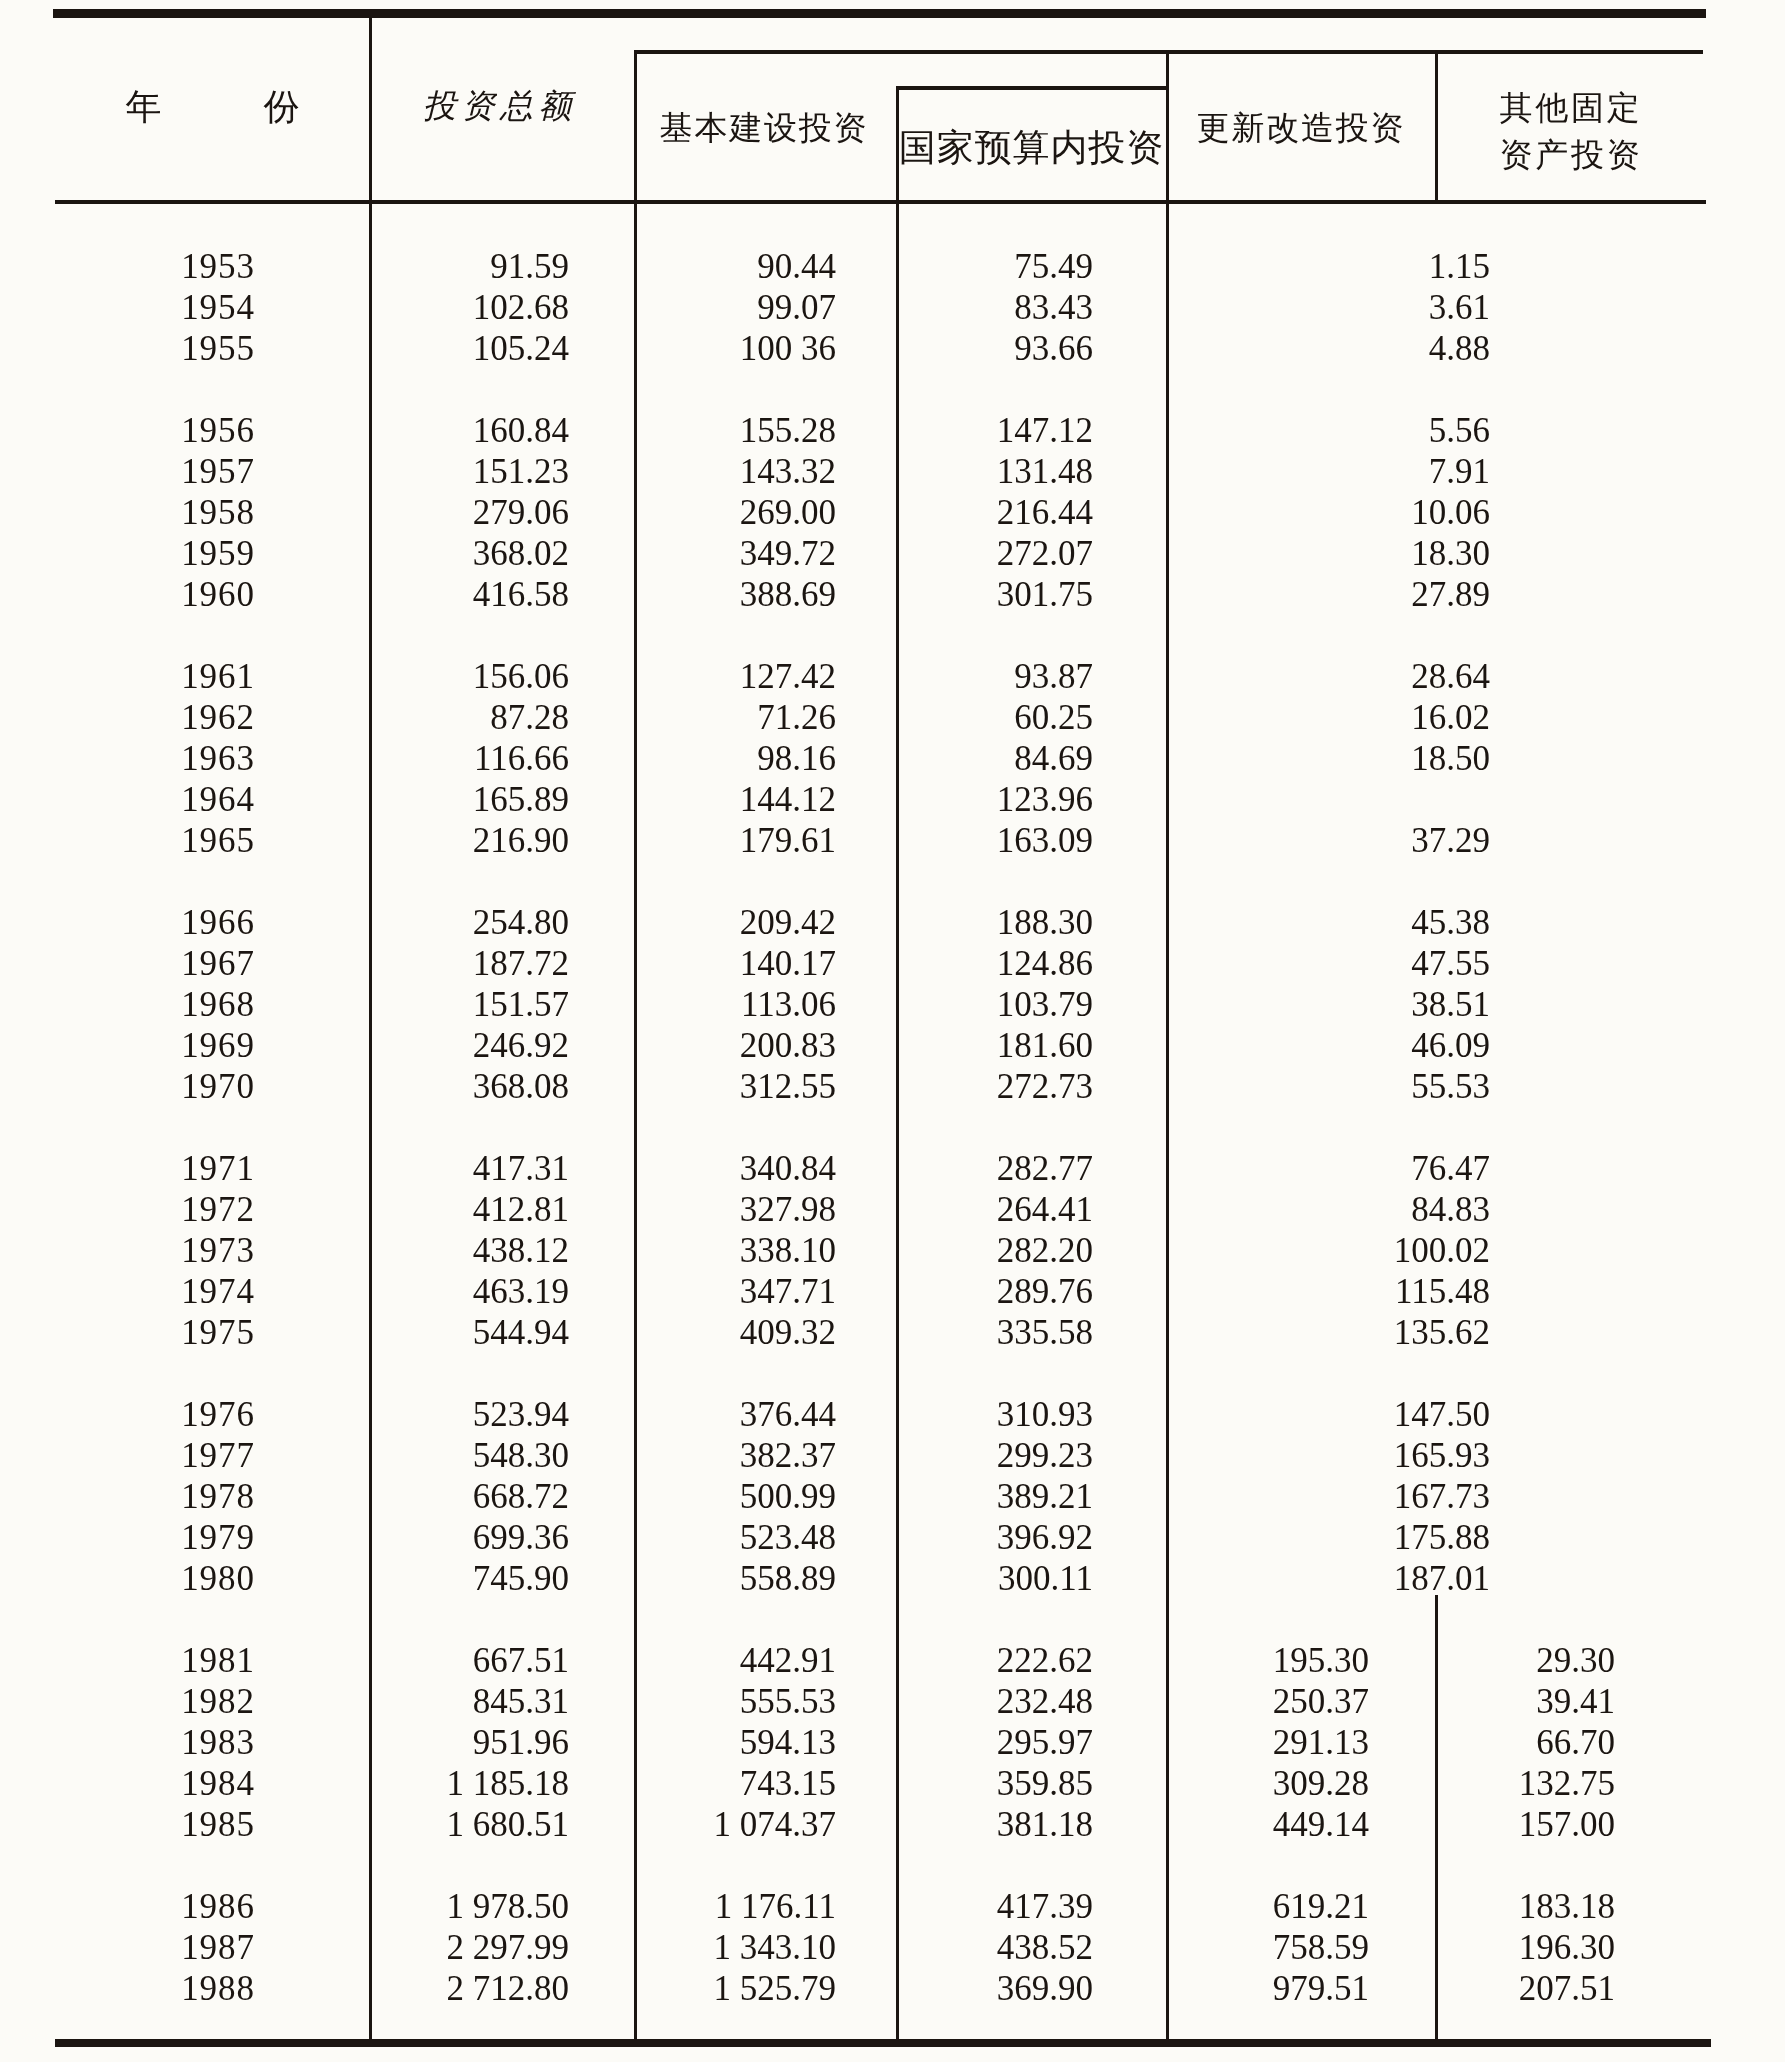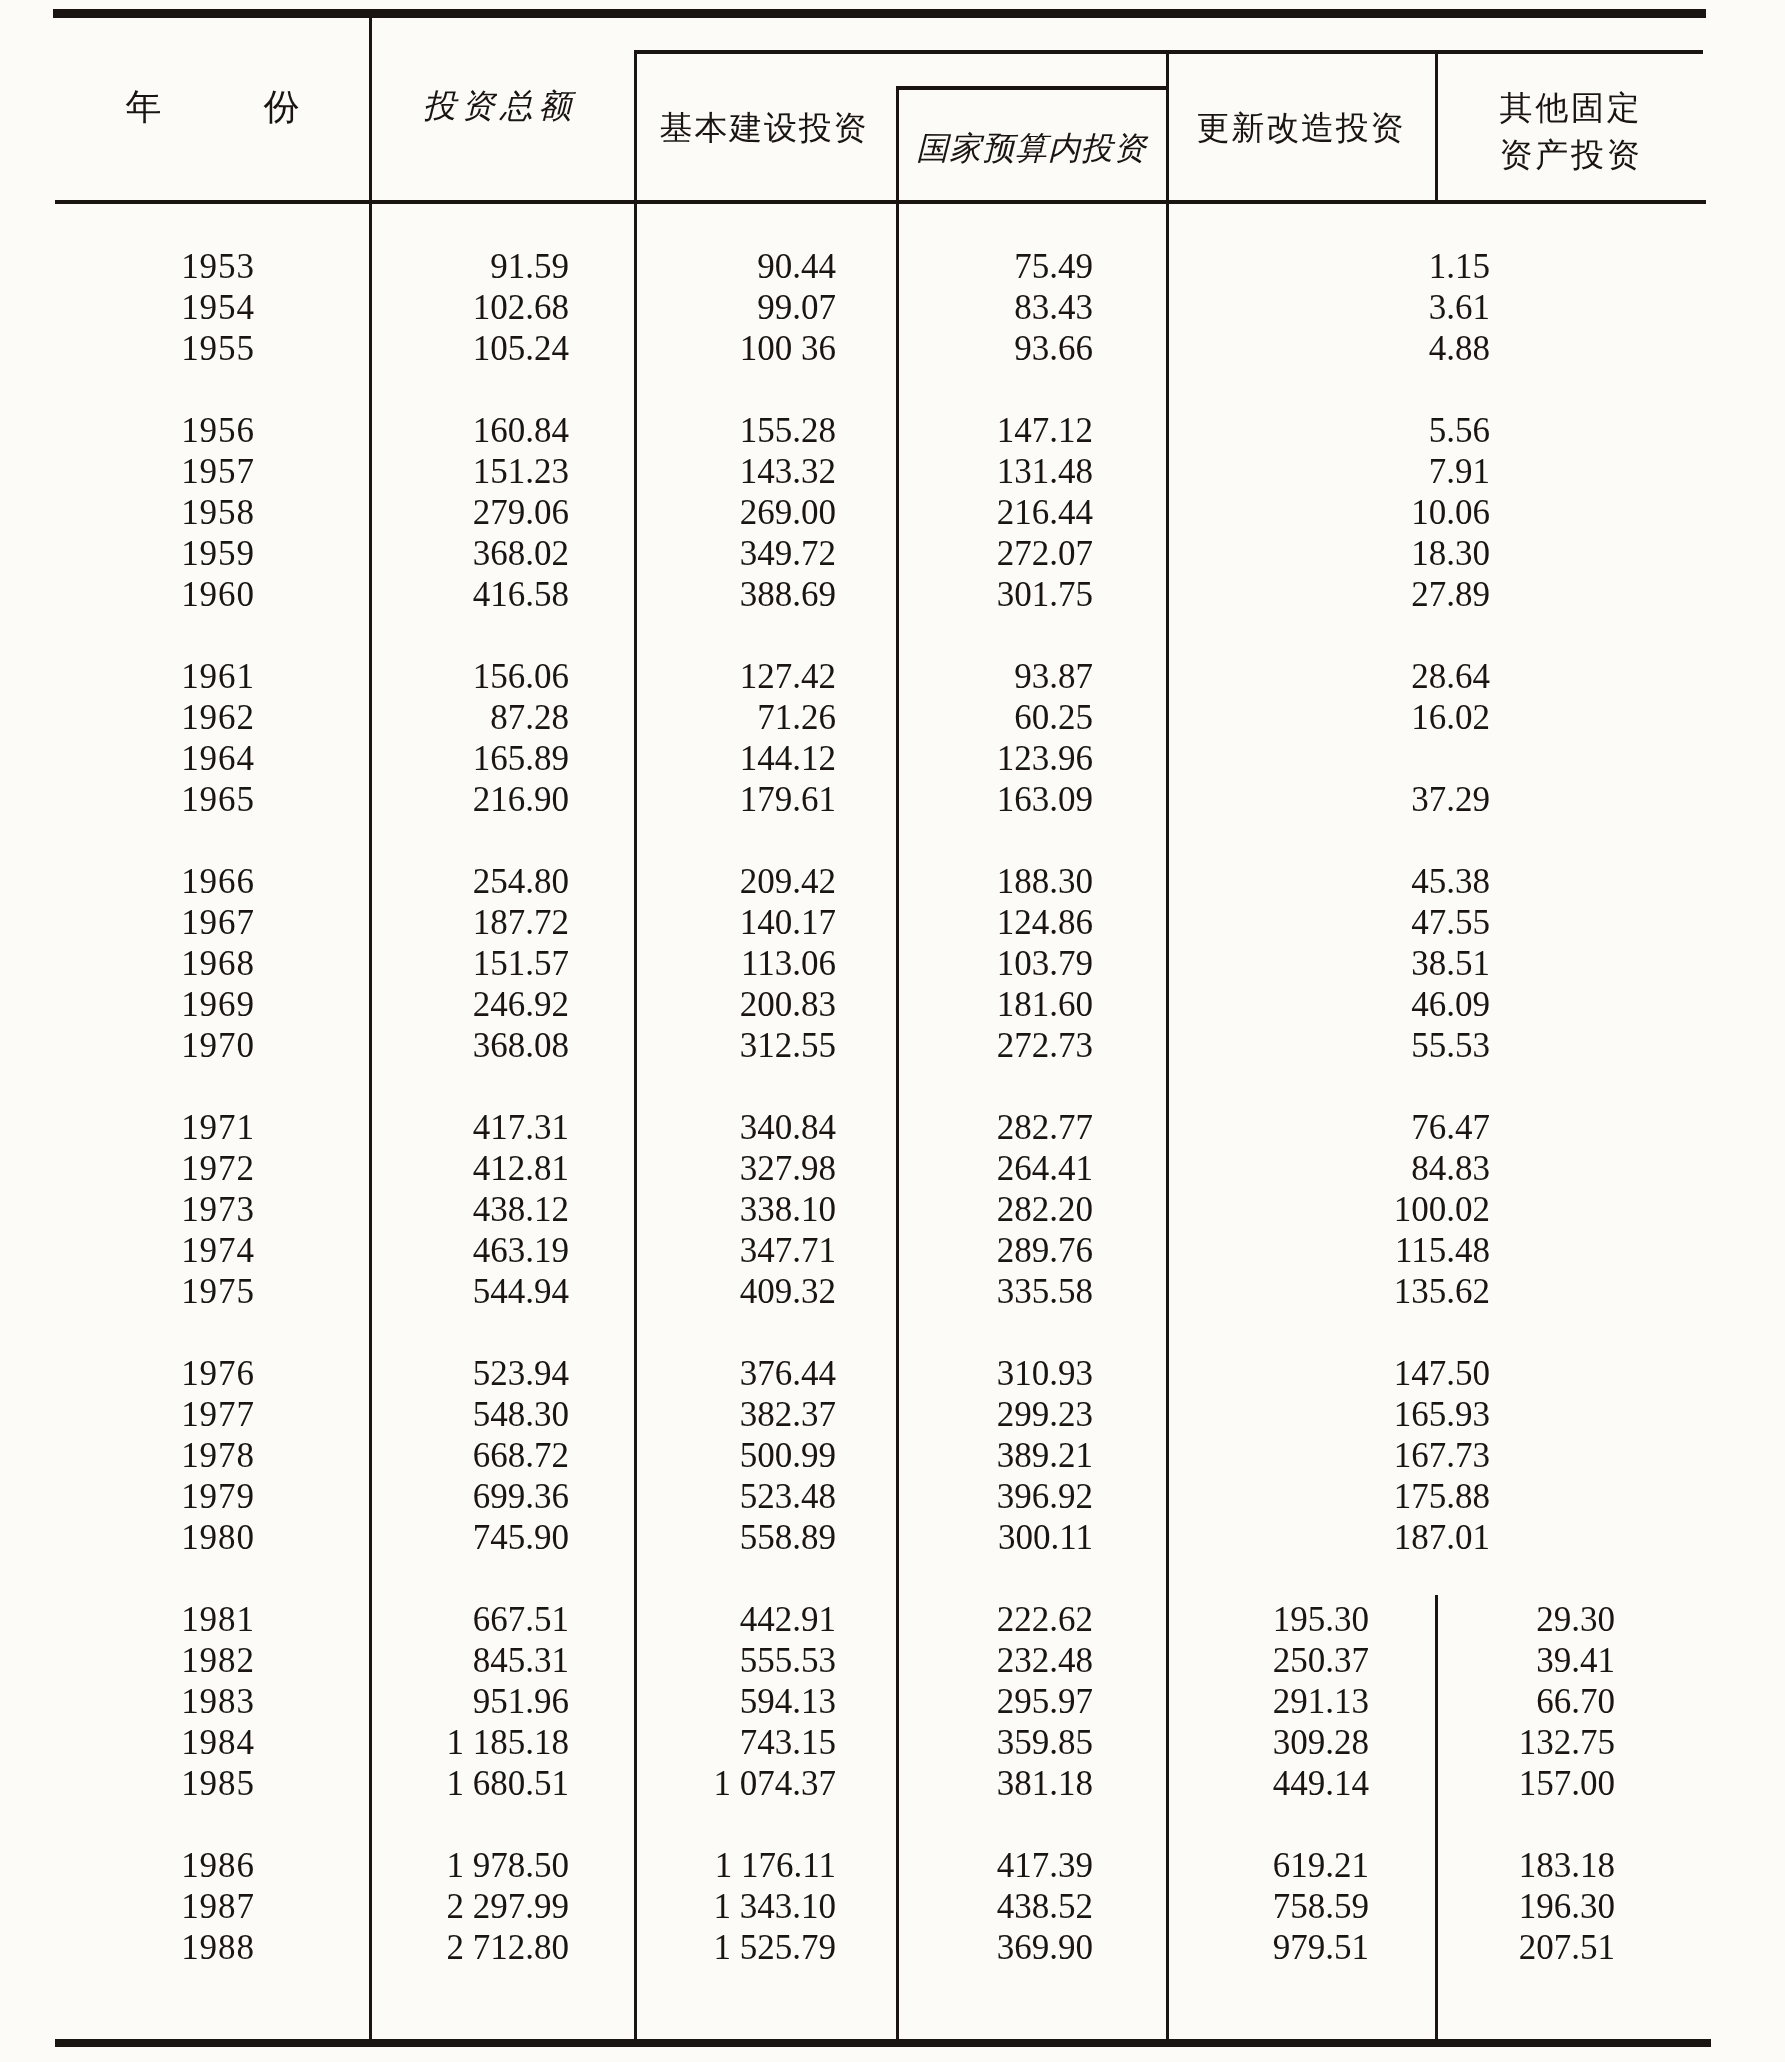--- a/index.html
+++ b/index.html
@@ -26,21 +26,21 @@
   .vl-budget-l { left: 896px;  top: 86px;   width: 2.7px;    height: 1957px; }
   .vl-budget-r { left: 1166px; top: 50px;   width: 2.7px;    height: 1994px; }
   .vl-split-hd { left: 1435px; top: 50px;   width: 2.7px;    height: 154px; }
   .vl-split-lo { left: 1435px; top: 1595px; width: 2.7px;    height: 449px; }
 
   
   .hdr { position: absolute; text-align: center; font-size: 33px; line-height: 42px; white-space: nowrap; }
   .hdr-year  { left: 55px;   top: 86px;  width: 315px; display: flex; justify-content: center; gap: 102px; font-size: 36px; }
   .hdr-total { left: 368px;  top: 85px;  width: 264px; letter-spacing: 5.5px; font-style: italic; }
   .hdr-basic { left: 636px;  top: 107px; width: 256px; letter-spacing: 1.8px; }
-  .hdr-budget{ left: 898px;  top: 127px; width: 267px; letter-spacing: 0.9px; font-size: 32px; font-style: italic; }
+  .hdr-budget{ left: 898px;  top: 127px; width: 267px; letter-spacing: 0.9px; font-size: 37px; }
   .hdr-renov { left: 1168px; top: 107px; width: 266px; letter-spacing: 1.8px; }
   .hdr-other { left: 1437px; top: 85px;  width: 268px; letter-spacing: 2.7px; line-height: 47px; }
 
   
   .rows { position: absolute; left: 0; top: 204px; width: 1706px; padding-top: 42px; }
   .group { margin-bottom: 41px; }
   .group:last-child { margin-bottom: 16px; }
   .row {
     display: grid;
     grid-template-columns: 372px 264px 269px 263px 269px 269px;
@@ -164,20 +164,27 @@
   </div>
 
   <div class="row">
     <div class="cell year">1962</div>
     <div class="cell num c2">87.28</div>
     <div class="cell num c3">71.26</div>
     <div class="cell num c4">60.25</div>
     <div class="cell num cm">16.02</div>
   </div>
 
+  <div class="row">
+    <div class="cell year">1963</div>
+    <div class="cell num c2">116.66</div>
+    <div class="cell num c3">98.16</div>
+    <div class="cell num c4">84.69</div>
+    <div class="cell num cm">18.50</div>
+  </div>
 
   <div class="row">
     <div class="cell year">1964</div>
     <div class="cell num c2">165.89</div>
     <div class="cell num c3">144.12</div>
     <div class="cell num c4">123.96</div>
   </div>
 
   <div class="row">
     <div class="cell year">1965</div>

